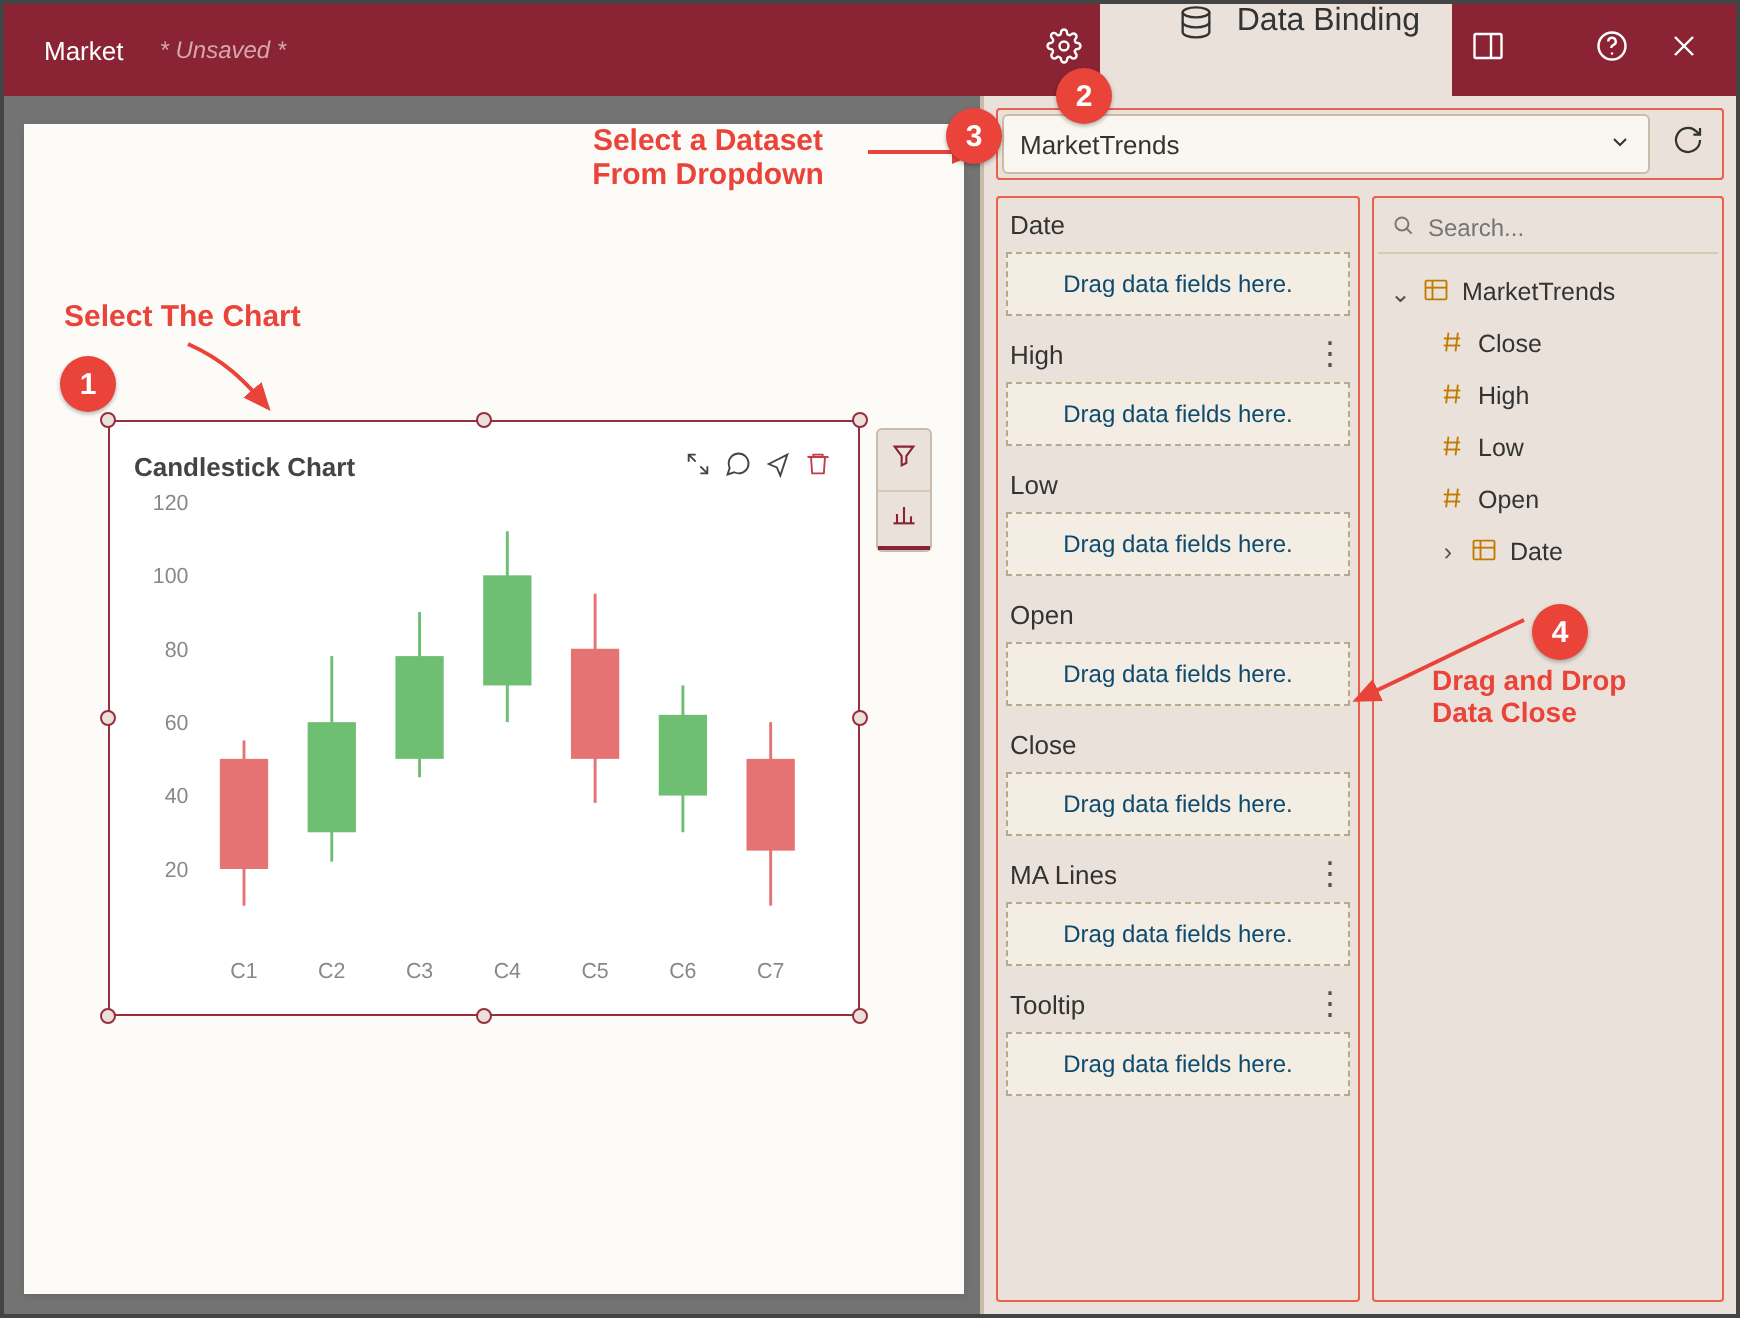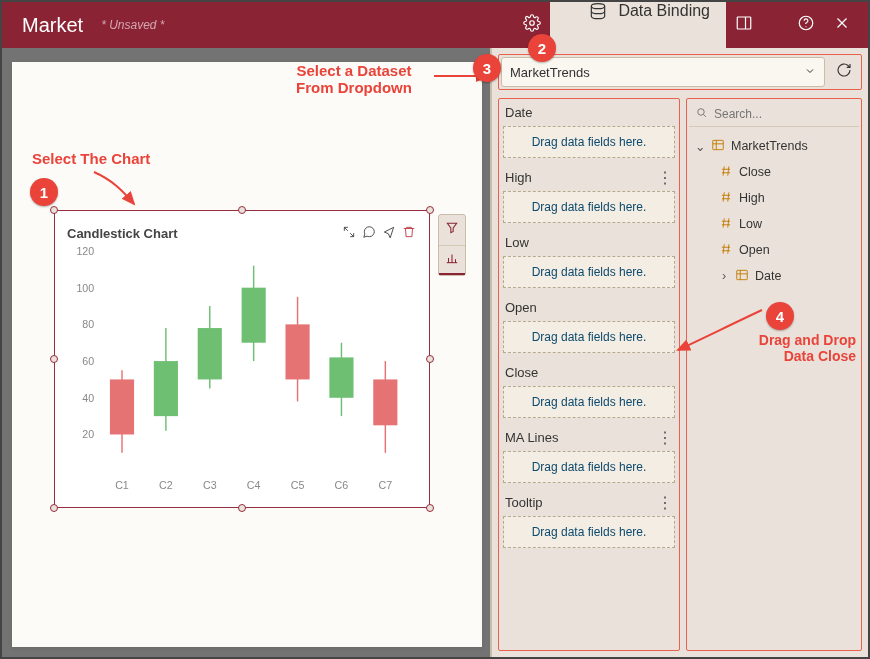--- a/index.html
+++ b/index.html
@@ -8,21 +8,21 @@
 
   
   .titlebar {
     height: 46px;
     background: #8a2434;
     color: #fff;
     display: flex;
     align-items: center;
     padding: 0 8px;
   }
-  .titlebar .doc-name { font-size: 20px; padding: 0 12px; color: #fff; }
+  .titlebar .doc-name { font-size: 13px; padding: 0 12px; color: #fff; }
   .titlebar .doc-status { font-size: 12px; font-style: italic; color: #d6a6b0; padding-left: 6px; }
   .titlebar .spacer { flex: 1; }
   .titlebar .hdr-btn { width: 36px; height: 46px; display: flex; align-items: center; justify-content: center; color: #fff; cursor: pointer; }
   .titlebar .hdr-btn svg { width: 18px; height: 18px; stroke: #fff; fill: none; stroke-width: 1.6; }
   .tab-databinding {
     height: 46px;
     background: #eae2da;
     color: #333;
     display: flex;
     align-items: flex-start;
@@ -434,21 +434,21 @@
   <div data-bind="annotations.select_dataset_l2">From Dropdown</div>
 </div>
 <div class="callout" style="left:471px; top:52px;" data-bind="annotations.n3">3</div>
 <div class="anno-line" style="left:430px;top:72px;width:60px;height:4px;">
     <svg>
       <path d="M2 2 L 56 2"></path>
     </svg>
   </div>
 
 <div class="callout" style="left:764px; top:300px;" data-bind="annotations.n4">4</div>
-<div class="anno" style="left:714px; top:330px; font-size:14px; text-align:right; width:140px;">
+<div class="anno" style="left:714px; top:330px; font-size:14px; text-align:left; width:140px;">
   <div data-bind="annotations.drag_l1">Drag and Drop</div>
   <div data-bind="annotations.drag_l2">Data Close</div>
 </div>
 <div class="anno-line" style="left:670px;top:302px;width:95px;height:50px;">
     <svg>
       <path d="M90 6 C 60 20, 30 35, 6 46"></path>
     </svg>
   </div>
 
 </body></html>

